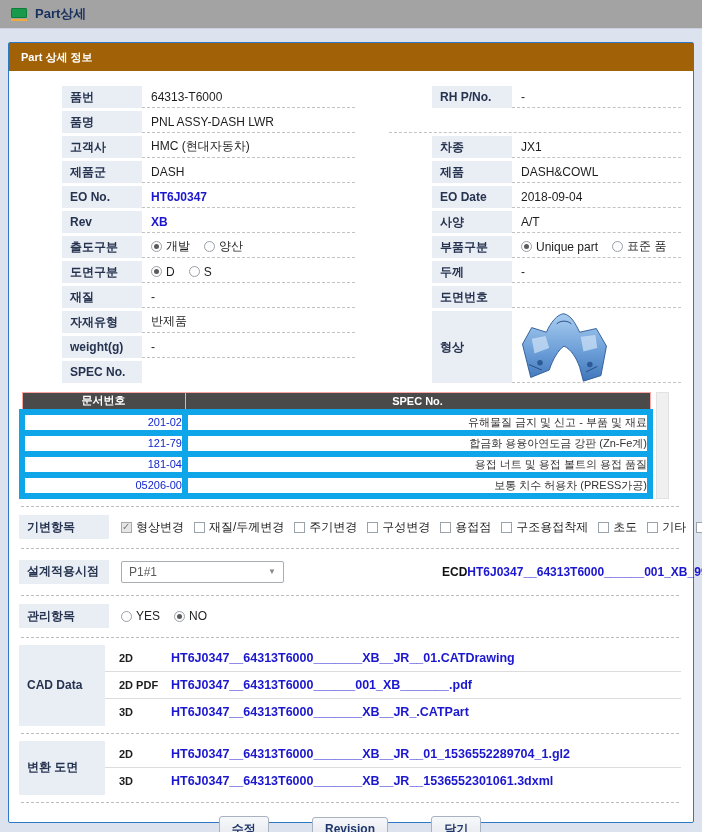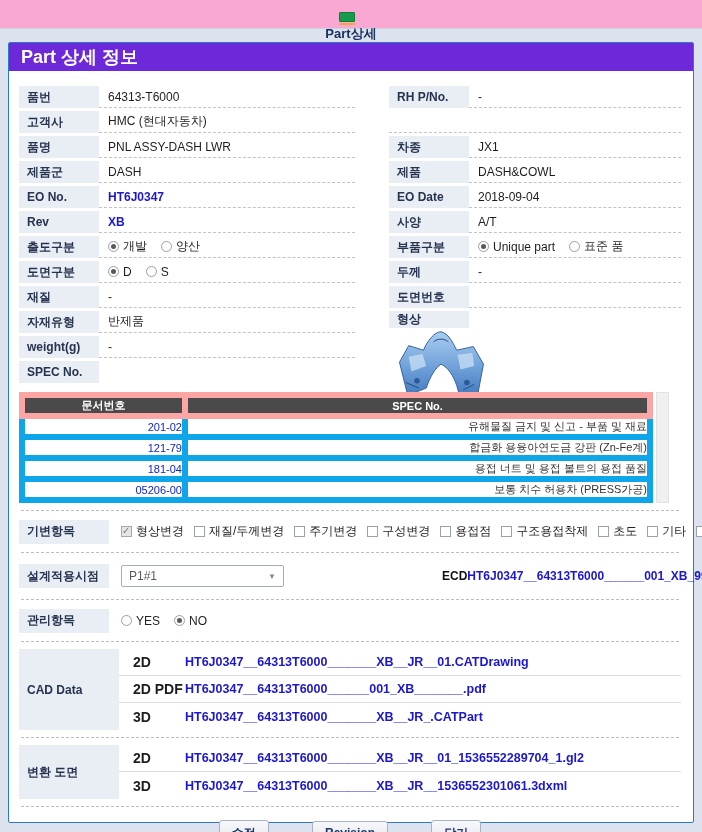--- a/index.html
+++ b/index.html
@@ -1,51 +1,51 @@
 <!DOCTYPE html>
 <html><head>
 <meta charset="utf-8">
 <style>
   * { margin:0; padding:0; box-sizing:border-box; }
   html,body { width:702px; height:832px; overflow:hidden; }
   body { background:#dce3ee; font-family:"Liberation Sans","DejaVu Sans",sans-serif; font-size:12px; color:#222; }
 
   
-  .topbar { height:29px; background:#f9a8d4; border-bottom:1px solid #c9d2de; display:flex; align-items:center; padding:12px 11px;flex-direction:column; }
+  .topbar { height:29px; background:#a3a3a3; border-bottom:1px solid #c9d2de; display:flex; align-items:center; padding:12px 11px; }
   .doc-icon { margin-right:8px; }
   .doc-top { display:block; width:16px; height:10px; background:#179a4b; border:1px solid #0e7d3a; border-radius:1px; }
   .doc-bottom { display:block; width:16px; height:2px; background:#f2a93b; margin-top:1px; }
   .win-title { font-weight:bold; font-size:13px; color:#17305e; }
 
   
   .panel { margin:13px 8px 0; height:781px; background:#fff; border:1px solid #2e79c5; border-radius:2px; }
-  .panel-header { background:#6d28d9; color:#fff; font-weight:bold; font-size:18px; height:28px; line-height:28px; padding:0 12px; }
+  .panel-header { background:#a16207; color:#fff; font-weight:bold; font-size:11px; height:28px; line-height:28px; padding:0 12px; }
   .panel-body { padding:14px 12px 10px 10px; }
 
   
   .form-wrap { display:flex; }
   .col-l { width:336px; }
   .col-sp { width:34px; }
   .col-r { flex:1; }
   .frow { display:flex; height:25px; align-items:stretch; }
-  .frow.tall { height:75px;flex-direction:column; }
-  .flabel { width:80px; background:#e9edf4; color:#26334f; display:flex; align-items:center; padding-left:8px; height:22px; align-self:flex-start; margin-top:1px; font-weight:bold; }
+  .frow.tall { height:75px; }
+  .flabel { width:80px; background:#e9edf4; color:#26334f; display:flex; align-items:center; padding-left:8px; height:22px; align-self:flex-start; margin-top:1px; font-weight:bold;margin-left:43px; }
   .frow.tall .flabel { height:72px; }
   .fvalue { flex:1; height:22px; align-self:flex-start; margin-top:1px; border-bottom:1px dashed #c3c3c3; display:flex; align-items:center; padding-left:9px; color:#1d1d1d; }
   .fvalue.nodash { border-bottom:none; }
   .frow.tall .fvalue { height:72px; border-bottom:1px dashed #c3c3c3; padding-left:4px; }
   .lnk { color:#1b16cf; text-decoration:none; font-weight:bold; cursor:pointer; }
   .opt { display:inline-flex; align-items:center; margin-right:14px; cursor:pointer; }
   .rd { width:11px; height:11px; border:1px solid #98a0aa; border-radius:50%; background:#fdfdfd; display:inline-block; margin-right:4px; position:relative; }
   .rd.sel::after { content:""; position:absolute; left:2px; top:2px; width:5px; height:5px; background:#5a5a5a; border-radius:50%; }
 
   
   .spec-area { display:flex; margin-top:7px; }
   table.spec { border-collapse:collapse; width:634px; font-size:11px; table-layout:fixed; }
-  table.spec th { background:#4a4a4a; color:#fff; border:6px solid #fca5a5; height:19px; font-weight:bold; }
+  table.spec th { background:#4a4a4a; color:#fff; border:1px solid #fca5a5; height:19px; font-weight:bold; }
   table.spec td { border:6px solid #0ea5e9; height:17px; text-align:right; color:#333; }
   table.spec .c1 { width:163px; }
   table.spec td a { color:#1226cc; text-decoration:none; cursor:pointer; }
   .scroll-track { width:13px; background:#f0f0f0; border:1px solid #e2e2e2; margin-left:3px; }
 
   .dash { border-top:1px dashed #bdbdbd; margin:7px 2px; }
 
   
   .srow { display:flex; align-items:center; min-height:27px; }
   .slabel { width:90px; background:#e9edf4; color:#26334f; font-weight:bold; display:flex; align-items:center; padding-left:8px; height:24px; flex:none; }
@@ -55,25 +55,25 @@
   .cb.checked { background:#e6e6e6; border-color:#a8a8a8; }
   .cb.checked::after { content:"\2713"; position:absolute; left:0px; top:-2px; font-size:10px; color:#7a7a7a; }
 
   .select { width:163px; height:22px; border:1px solid #a7adb5; border-radius:2px; display:flex; align-items:center; justify-content:space-between; padding:0 7px; color:#5a5a5a; background:#fff; cursor:pointer; }
   .select .arr { font-size:8px; color:#888; }
   .ecd-wrap { margin-left:158px; display:flex; align-items:center; }
   .ecd-lab { font-weight:bold; color:#111; margin-right:0; }
 
   
   .mblock { display:flex; margin-top:2px; }
-  .mlabel { width:100px; background:#e9edf4; color:#26334f; font-weight:bold; display:flex; align-items:center; padding-left:8px; flex:none; }
+  .mlabel { width:86px; background:#e9edf4; color:#26334f; font-weight:bold; display:flex; align-items:center; padding-left:8px; flex:none; }
   .mrows { flex:1; }
   .mrow { display:flex; align-items:center; height:27px; border-bottom:1px solid #dcdcdc; }
   .mrow:last-child { border-bottom:none; }
-  .msub { width:66px; padding-left:14px; font-weight:bold; font-size:14px; color:#1d1d1d; flex:none; }
+  .msub { width:66px; padding-left:14px; font-weight:bold; font-size:11px; color:#1d1d1d; flex:none; }
   .mrow a { color:#1b16cf; font-weight:bold; text-decoration:none; font-size:12.5px; cursor:pointer; }
 
   
   .btn-row { text-align:center; margin-top:13px; }
   .btn { display:inline-block; background:linear-gradient(#f7f8fa,#e1e5ec); border:1px solid #a9b2c0; border-radius:3px; padding:4px 12px 5px; font-size:12px; font-weight:bold; color:#20376b; margin:0 20px; cursor:pointer; font-family:inherit; }
 </style>
 </head>
 <body>
 
 <div class="topbar">
@@ -88,26 +88,26 @@
   <div class="panel-header">Part 상세 정보</div>
   <div class="panel-body">
 
     <div class="form-wrap">
       <div class="col-l">
         <div class="frow">
             <div class="flabel">품번</div>
             <div class="fvalue">64313-T6000</div>
           </div>
         <div class="frow">
+            <div class="flabel">품명</div>
+            <div class="fvalue">PNL ASSY-DASH LWR</div>
+          </div>
+        <div class="frow">
             <div class="flabel">고객사</div>
             <div class="fvalue">HMC (현대자동차)</div>
-          </div>
-        <div class="frow">
-            <div class="flabel">품명</div>
-            <div class="fvalue">PNL ASSY-DASH LWR</div>
           </div>
         <div class="frow">
             <div class="flabel">제품군</div>
             <div class="fvalue">DASH</div>
           </div>
         <div class="frow">
             <div class="flabel">EO No.</div>
             <div class="fvalue">
               <a class="lnk">HT6J0347</a>
             </div>

